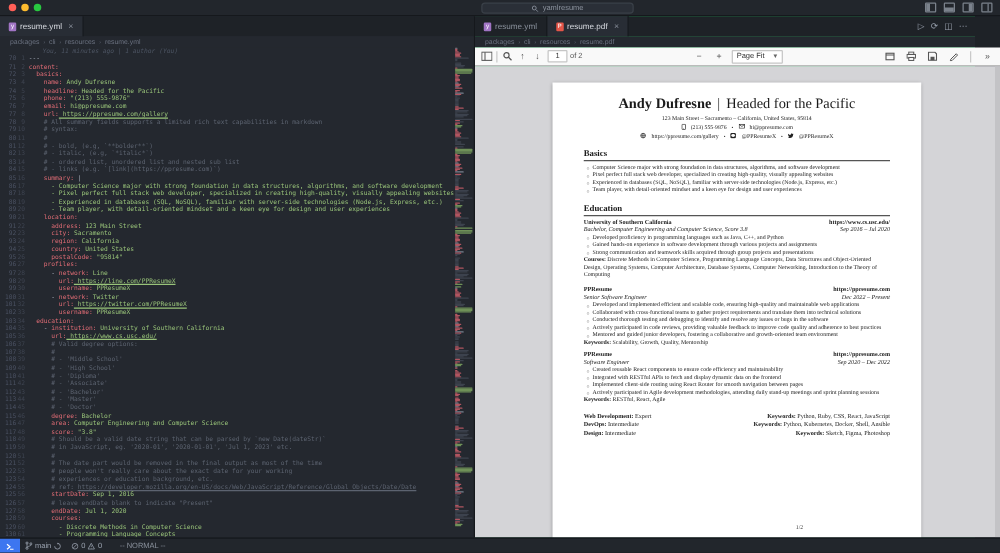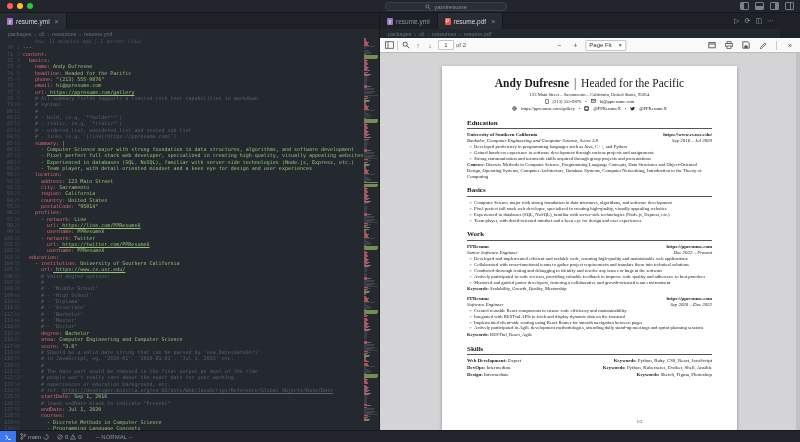--- a/index.html
+++ b/index.html
@@ -956,66 +956,65 @@
                   <ellipse cx="4" cy="3.8" rx="2.4" ry="1.9" fill="#fff"></ellipse>
                 </svg></span>
               <span>@PPResumeX</span>
               <span class="dot">•</span>
               <span><svg width="5" height="5" viewBox="0 0 8 8">
                   <path d="M7.5 1.5 C7 2 6.5 2 6.5 2 C6 1.2 4.8 1.2 4.2 2 C3.8 2.6 4 3.2 4 3.2 C2.5 3.2 1.5 2.2 0.8 1.5 C0.3 3 1.2 4 1.8 4.4 C1.4 4.4 1 4.3 1 4.3 C1.2 5.3 2.2 5.6 2.6 5.7 C2 6.2 1 6.4 0.5 6.3 C3.5 8 7.2 6.3 7.2 2.8 C7.6 2.4 7.5 1.5 7.5 1.5 Z" fill="#222"></path>
                 </svg></span>
               <span>@PPResumeX</span>
             </div>
             <div class="r-section">
-              <div class="r-sec-title">Education</div>
-              <div class="r-entry">
-                <div class="r-erow">
-                  <span class="lt">University of Southern California</span>
-                  <span class="rt">https://www.cs.usc.edu/</span>
-                </div>
-                <div class="r-erow ital">
-                  <span class="lt">Bachelor, Computer Engineering and Computer Science, Score 3.8</span>
-                  <span class="rt">Sep 2016 – Jul 2020</span>
-                </div>
-                <div class="r-bullet">
-                  <span class="bm">○</span>
-                  <span class="bt">Developed proficiency in programming languages such as Java, C++, and Python</span>
-                </div>
-                <div class="r-bullet">
-                  <span class="bm">○</span>
-                  <span class="bt">Gained hands-on experience in software development through various projects and assignments</span>
-                </div>
-                <div class="r-bullet">
-                  <span class="bm">○</span>
-                  <span class="bt">Strong communication and teamwork skills acquired through group projects and presentations</span>
-                </div>
-                <div class="r-footer"><b>Courses: </b>Discrete Methods in Computer Science, Programming Language Concepts, Data Structures and Object-Oriented Design, Operating Systems, Computer Architecture, Database Systems, Computer Networking, Introduction to the Theory of Computing</div>
-              </div>
-            </div>
-            <div class="r-section">
               <div class="r-sec-title">Basics</div>
               <div class="r-bullet">
                 <span class="bm">○</span>
                 <span class="bt">Computer Science major with strong foundation in data structures, algorithms, and software development</span>
               </div>
               <div class="r-bullet">
                 <span class="bm">○</span>
                 <span class="bt">Pixel perfect full stack web developer, specialized in creating high-quality, visually appealing websites</span>
               </div>
               <div class="r-bullet">
                 <span class="bm">○</span>
                 <span class="bt">Experienced in databases (SQL, NoSQL), familiar with server-side technologies (Node.js, Express, etc.)</span>
               </div>
               <div class="r-bullet">
                 <span class="bm">○</span>
                 <span class="bt">Team player, with detail-oriented mindset and a keen eye for design and user experiences</span>
               </div>
             </div>
             <div class="r-section">
-              <div class="r-sec-title">Work</div>
+              <div class="r-sec-title">Education</div>
+              <div class="r-entry">
+                <div class="r-erow">
+                  <span class="lt">University of Southern California</span>
+                  <span class="rt">https://www.cs.usc.edu/</span>
+                </div>
+                <div class="r-erow ital">
+                  <span class="lt">Bachelor, Computer Engineering and Computer Science, Score 3.8</span>
+                  <span class="rt">Sep 2016 – Jul 2020</span>
+                </div>
+                <div class="r-bullet">
+                  <span class="bm">○</span>
+                  <span class="bt">Developed proficiency in programming languages such as Java, C++, and Python</span>
+                </div>
+                <div class="r-bullet">
+                  <span class="bm">○</span>
+                  <span class="bt">Gained hands-on experience in software development through various projects and assignments</span>
+                </div>
+                <div class="r-bullet">
+                  <span class="bm">○</span>
+                  <span class="bt">Strong communication and teamwork skills acquired through group projects and presentations</span>
+                </div>
+                <div class="r-footer"><b>Courses: </b>Discrete Methods in Computer Science, Programming Language Concepts, Data Structures and Object-Oriented Design, Operating Systems, Computer Architecture, Database Systems, Computer Networking, Introduction to the Theory of Computing</div>
+              </div>
+            </div>
+            <div class="r-section">
               <div class="r-entry">
                 <div class="r-erow">
                   <span class="lt">PPResume</span>
                   <span class="rt">https://ppresume.com</span>
                 </div>
                 <div class="r-erow ital">
                   <span class="lt">Senior Software Engineer</span>
                   <span class="rt">Dec 2022 – Present</span>
                 </div>
                 <div class="r-bullet">
@@ -1062,21 +1061,20 @@
                   <span class="bt">Implemented client-side routing using React Router for smooth navigation between pages</span>
                 </div>
                 <div class="r-bullet">
                   <span class="bm">○</span>
                   <span class="bt">Actively participated in Agile development methodologies, attending daily stand-up meetings and sprint planning sessions</span>
                 </div>
                 <div class="r-footer"><b>Keywords: </b>RESTful, React, Agile</div>
               </div>
             </div>
             <div class="r-section">
-              <div class="r-sec-title">Skills</div>
               <div class="r-kvrow">
                 <span><b>Web Development:</b> Expert</span>
                 <span><b>Keywords: </b>Python, Ruby, CSS, React, JavaScript</span>
               </div>
               <div class="r-kvrow">
                 <span><b>DevOps:</b> Intermediate</span>
                 <span><b>Keywords: </b>Python, Kubernetes, Docker, Shell, Ansible</span>
               </div>
               <div class="r-kvrow">
                 <span><b>Design:</b> Intermediate</span>

